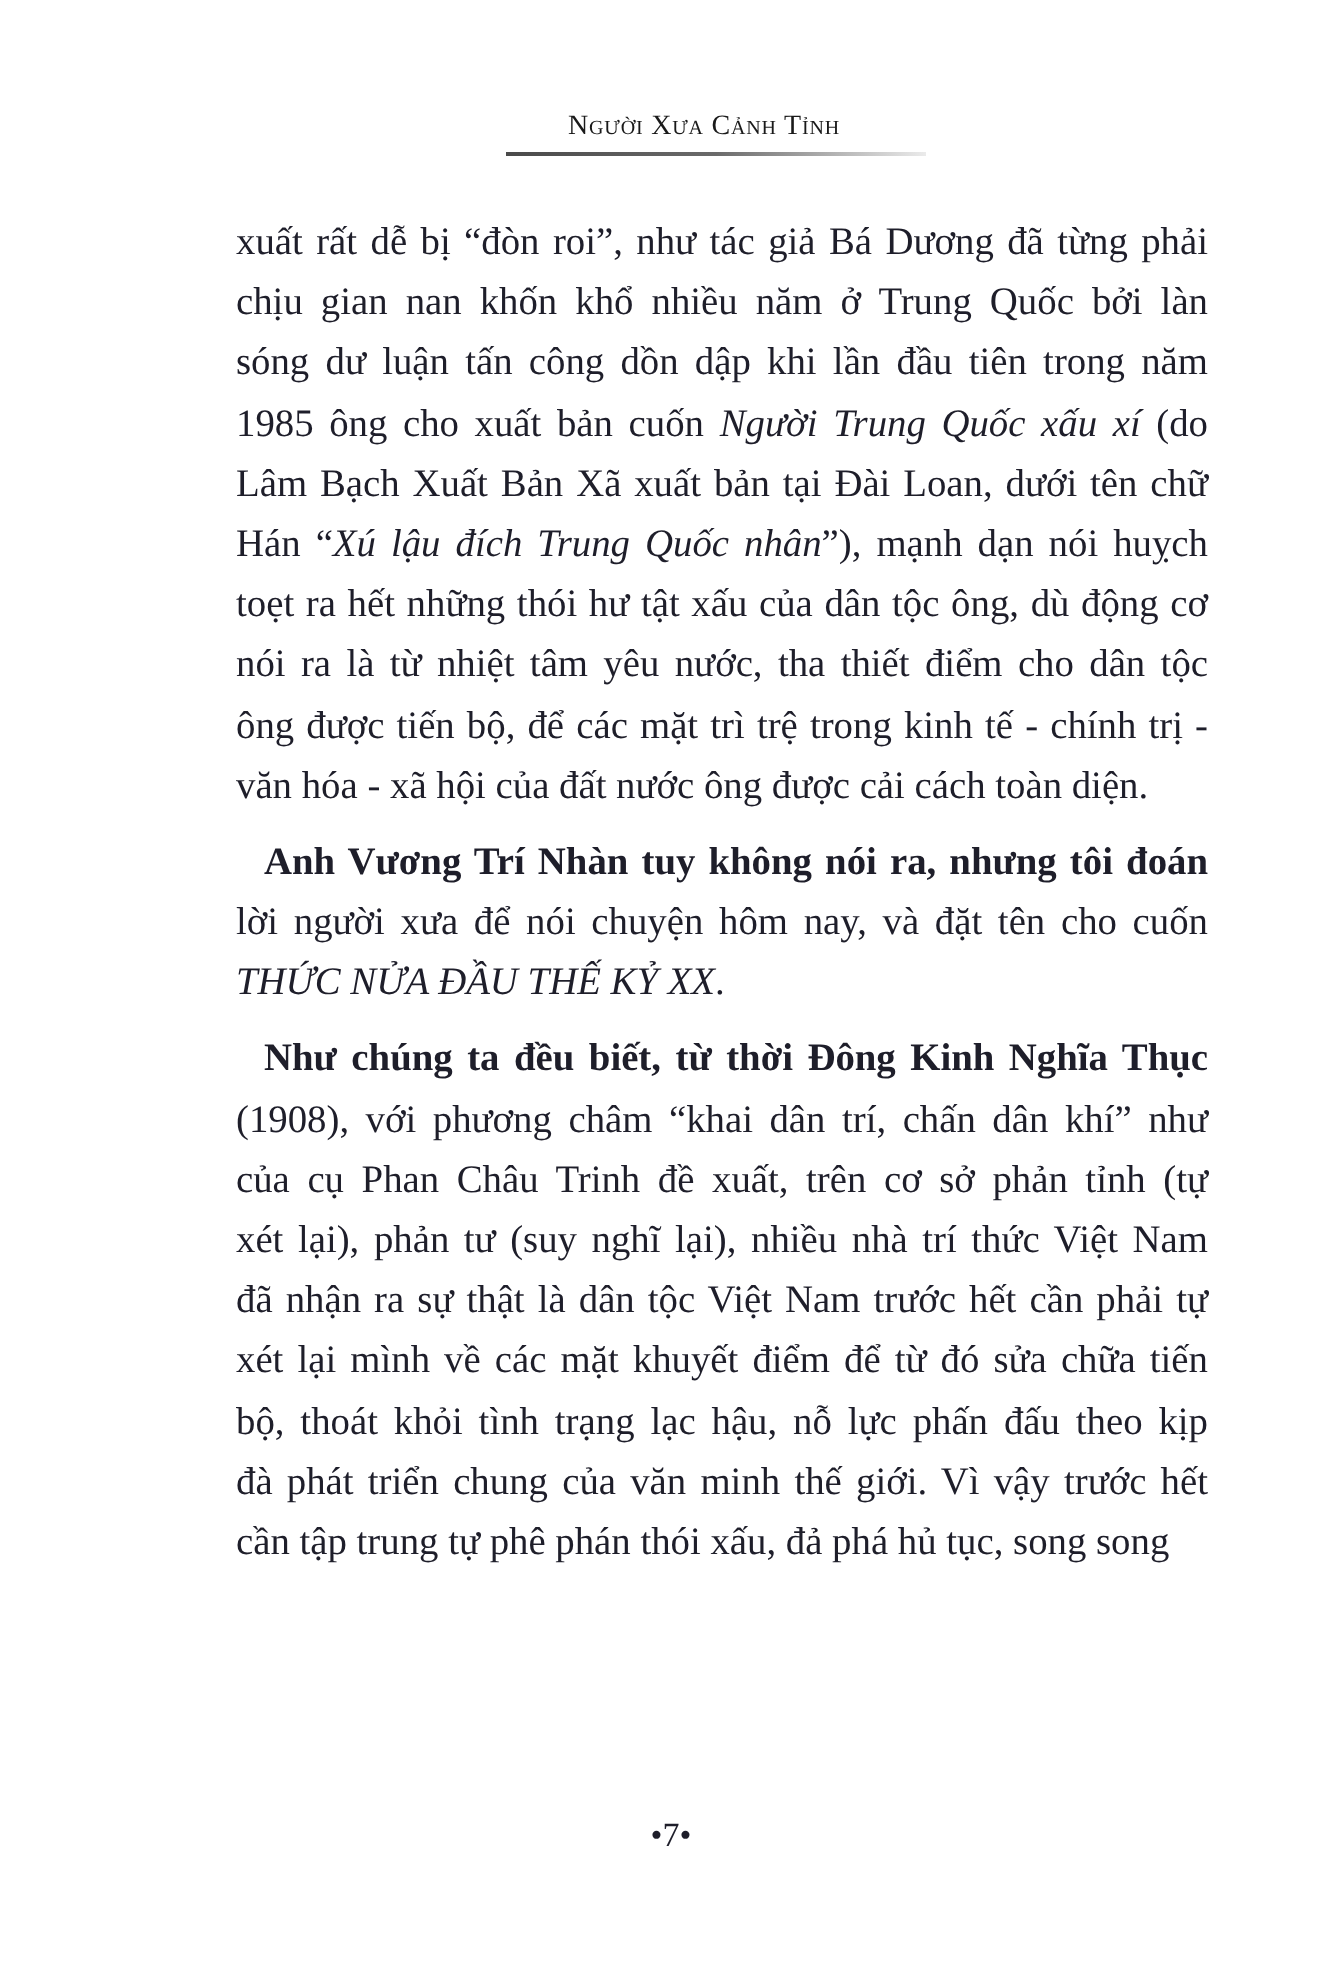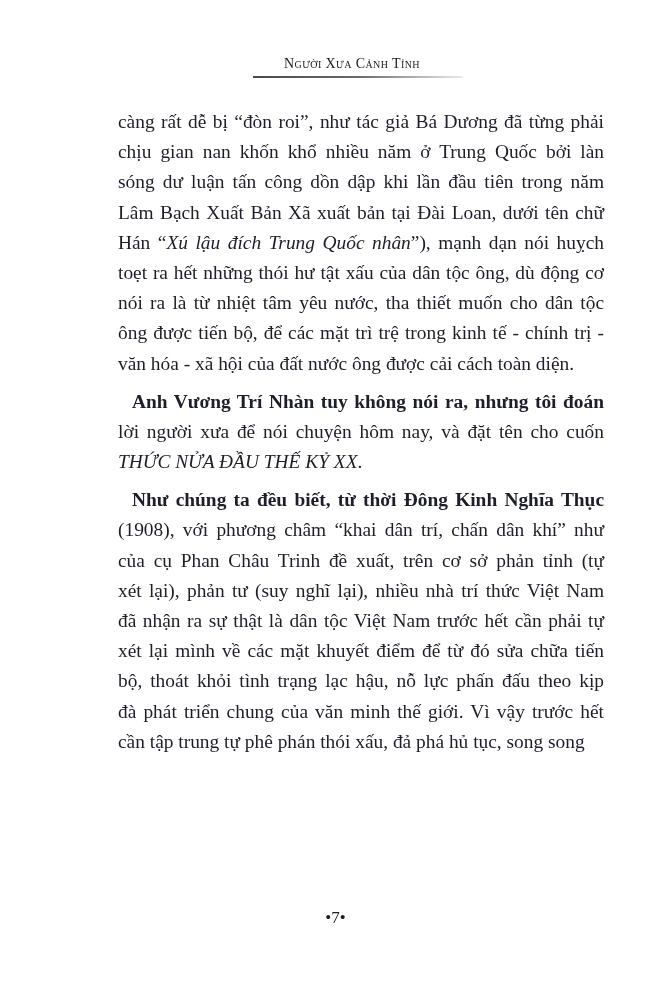--- a/index.html
+++ b/index.html
@@ -22,27 +22,28 @@
 </head>
 <body>
 
 <div class="header">
   <span class="header-title">Người Xưa Cảnh Tỉnh</span>
 </div>
 <div class="header-rule"></div>
 
 <div class="body-text" id="body-text">
     <div>
-      <span class="line"><span>càng rất dễ bị “đòn roi”, như tác giả Bá Dương đã từng phải</span></span>
+      <span class="line"><span>xuất rất dễ bị “đòn roi”, như tác giả Bá Dương đã từng phải</span></span>
       <span class="line"><span>chịu gian nan khốn khổ nhiều năm ở Trung Quốc bởi làn</span></span>
       <span class="line"><span>sóng dư luận tấn công dồn dập khi lần đầu tiên trong năm</span></span>
+      <span class="line"><span>1985 ông cho xuất bản cuốn </span><i>Người Trung Quốc xấu xí</i><span> (do</span></span>
       <span class="line"><span>Lâm Bạch Xuất Bản Xã xuất bản tại Đài Loan, dưới tên chữ</span></span>
       <span class="line"><span>Hán “</span><i>Xú lậu đích Trung Quốc nhân</i><span>”), mạnh dạn nói huỵch</span></span>
       <span class="line"><span>toẹt ra hết những thói hư tật xấu của dân tộc ông, dù động cơ</span></span>
-      <span class="line"><span>nói ra là từ nhiệt tâm yêu nước, tha thiết muốn cho dân tộc</span></span>
+      <span class="line"><span>nói ra là từ nhiệt tâm yêu nước, tha thiết điểm cho dân tộc</span></span>
       <span class="line"><span>ông được tiến bộ, để các mặt trì trệ trong kinh tế - chính trị -</span></span>
       <span class="line last"><span>văn hóa - xã hội của đất nước ông được cải cách toàn diện.</span></span>
     </div>
     <div class="para-gap"></div>
     <div>
       <span class="line indent"><span>Anh Vương Trí Nhàn tuy không nói ra, nhưng tôi đoán</span></span>
       <span class="line"><span>lời người xưa để nói chuyện hôm nay, và đặt tên cho cuốn</span></span>
       <span class="line last"><i>THỨC NỬA ĐẦU THẾ KỶ XX</i><span>.</span></span>
     </div>
     <div class="para-gap"></div>

